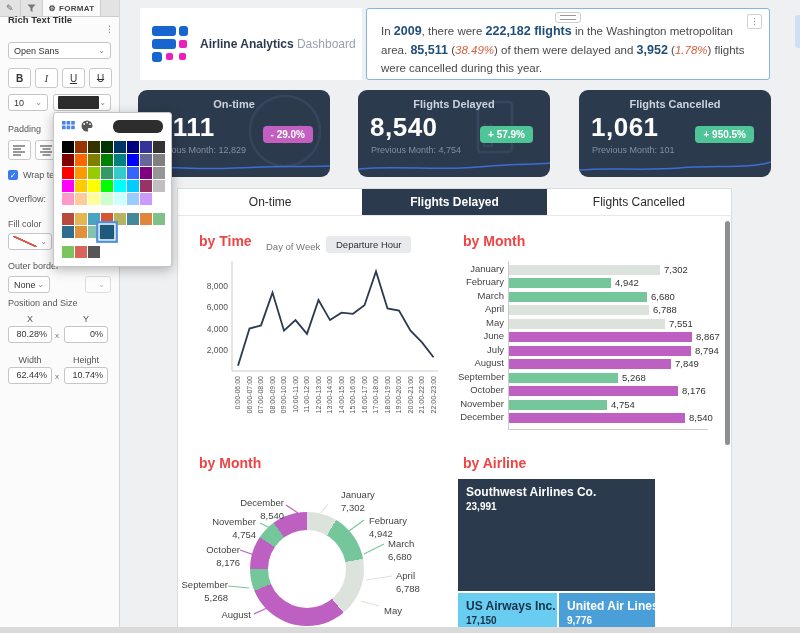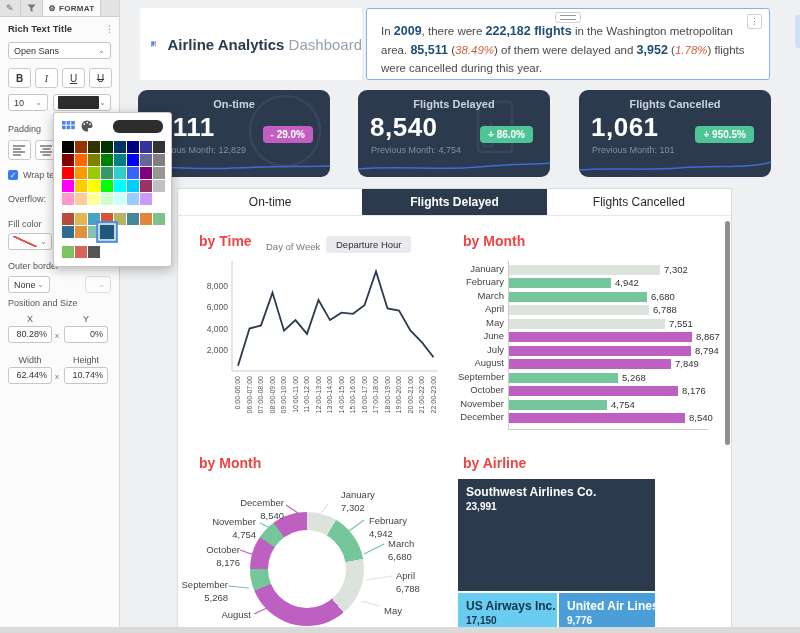--- a/index.html
+++ b/index.html
@@ -34,21 +34,21 @@
   .popup{position:absolute;left:53px;top:112px;width:119px;background:#fff;border:1px solid #c5c5c5;border-radius:3px;box-shadow:0 3px 12px rgba(0,0,0,.28);z-index:60;padding:6px 8px 8px;box-sizing:border-box}
   .pop-head{display:flex;align-items:center;gap:6px;margin-bottom:8px;height:14px}
   .cur-color{margin-left:auto;width:50px;height:13px;border-radius:6px;background:#2d2d2d}
   .cgrid{display:grid;grid-template-columns:repeat(8,12px);gap:1px;margin-bottom:8px}
   .sw{width:12px;height:12px}
   .sw.sel{transform:scale(1.45);border:1.5px solid #fff;box-shadow:0 0 0 1.5px #4a90e2;box-sizing:border-box;position:relative;z-index:2}
 
   
   .logo-widget{position:absolute;left:140px;top:8px;width:222px;height:72px;background:#fff}
   .logo-inner{display:flex;align-items:center;gap:11px;height:100%;padding-left:11px}
-  .brand{font-size:15px;color:#2b3a4d;white-space:nowrap}
+  .brand{font-size:12px;color:#2b3a4d;white-space:nowrap}
   .brand b{font-weight:700}
   .brand span{color:#98a1ae}
 
   .rich{position:absolute;left:366px;top:8px;width:404px;height:72px;background:#fff;border:1.5px solid #82b4e8;border-radius:3px;box-sizing:border-box}
   .handle{position:absolute;top:3px;left:50%;transform:translateX(-50%);width:24px;height:9px;background:#fff;border:1px solid #cfcfcf;border-radius:3px}
   .handle i{display:block;margin:2px 4px 0;height:3px;border-top:1px solid #999;border-bottom:1px solid #999}
   .menu-box{position:absolute;top:5px;right:7px;width:13px;height:13px;border:1px solid #d0d0d0;border-radius:2px;font-size:8px;color:#666;display:flex;align-items:center;justify-content:center;background:#fff}
   .rich-text{padding:13px 14px 0;font-size:11.5px;line-height:1.52;color:#4a4a4a}
   .run-n{}
   .run-b{font-weight:700;color:#1f4e79;font-size:12.5px}
@@ -105,21 +105,21 @@
         <svg width="9" height="9" viewBox="0 0 10 10">
             <path d="M0.5,0.5 h9 l-3.4,4 v4.5 l-2.2,-1.6 v-2.9 z" fill="#777"></path>
           </svg>
       </div>
       <div class="ptab active">
         <span>⚙</span>
         <span>FORMAT</span>
       </div>
     </div>
 
-    <div class="pabs ptitle" style="left:8px;top:23px">Rich Text Title</div>
+    <div class="pabs ptitle" style="left:8px;top:14px">Rich Text Title</div>
     <div class="pabs pmenu" style="right:5px;top:24px">⋮</div>
 
     <div class="pabs select" style="left:8px;top:42px;width:103px">
       <span>Open Sans</span>
       <span class="chev">⌄</span>
     </div>
 
     <div class="pabs btnrow" style="left:8px;top:68px">
       <div class="fbtn" style="font-weight:700">B</div>
       <div class="fbtn i">I</div>
@@ -333,21 +333,21 @@
           <rect x="14" y="4" width="34" height="50" rx="3"></rect>
           <path d="M20,26 l8,8 M28,26 l-8,8"></path>
           <line x1="34" y1="30" x2="44" y2="30"></line>
           <rect x="20" y="40" width="8" height="8"></rect>
           <line x1="34" y1="44" x2="44" y2="44"></line>
         </g>
       </svg>
     <div class="kpi-title">Flights Delayed</div>
     <div class="kpi-value">8,540</div>
     <div class="kpi-prev">Previous Month: 4,754</div>
-    <div class="kpi-badge" style="background: rgb(79, 196, 151);">+ 86.0%</div>
+    <div class="kpi-badge" style="background: rgb(79, 196, 151);">+ 57.9%</div>
     <svg class="spark" width="192" height="14" viewBox="0 0 192 14">
         <path d="M0,10 C40,6 80,12 120,8 S170,6 192,4" fill="none" stroke="#3d6cd6" stroke-width="1.5"></path>
       </svg>
   </div>
   <div class="kpi" style="left:579px">
     <div class="kpi-title">Flights Cancelled</div>
     <div class="kpi-value">1,061</div>
     <div class="kpi-prev">Previous Month: 101</div>
     <div class="kpi-badge" style="background: rgb(79, 196, 151);">+ 950.5%</div>
     <svg class="spark" width="192" height="14" viewBox="0 0 192 14">

